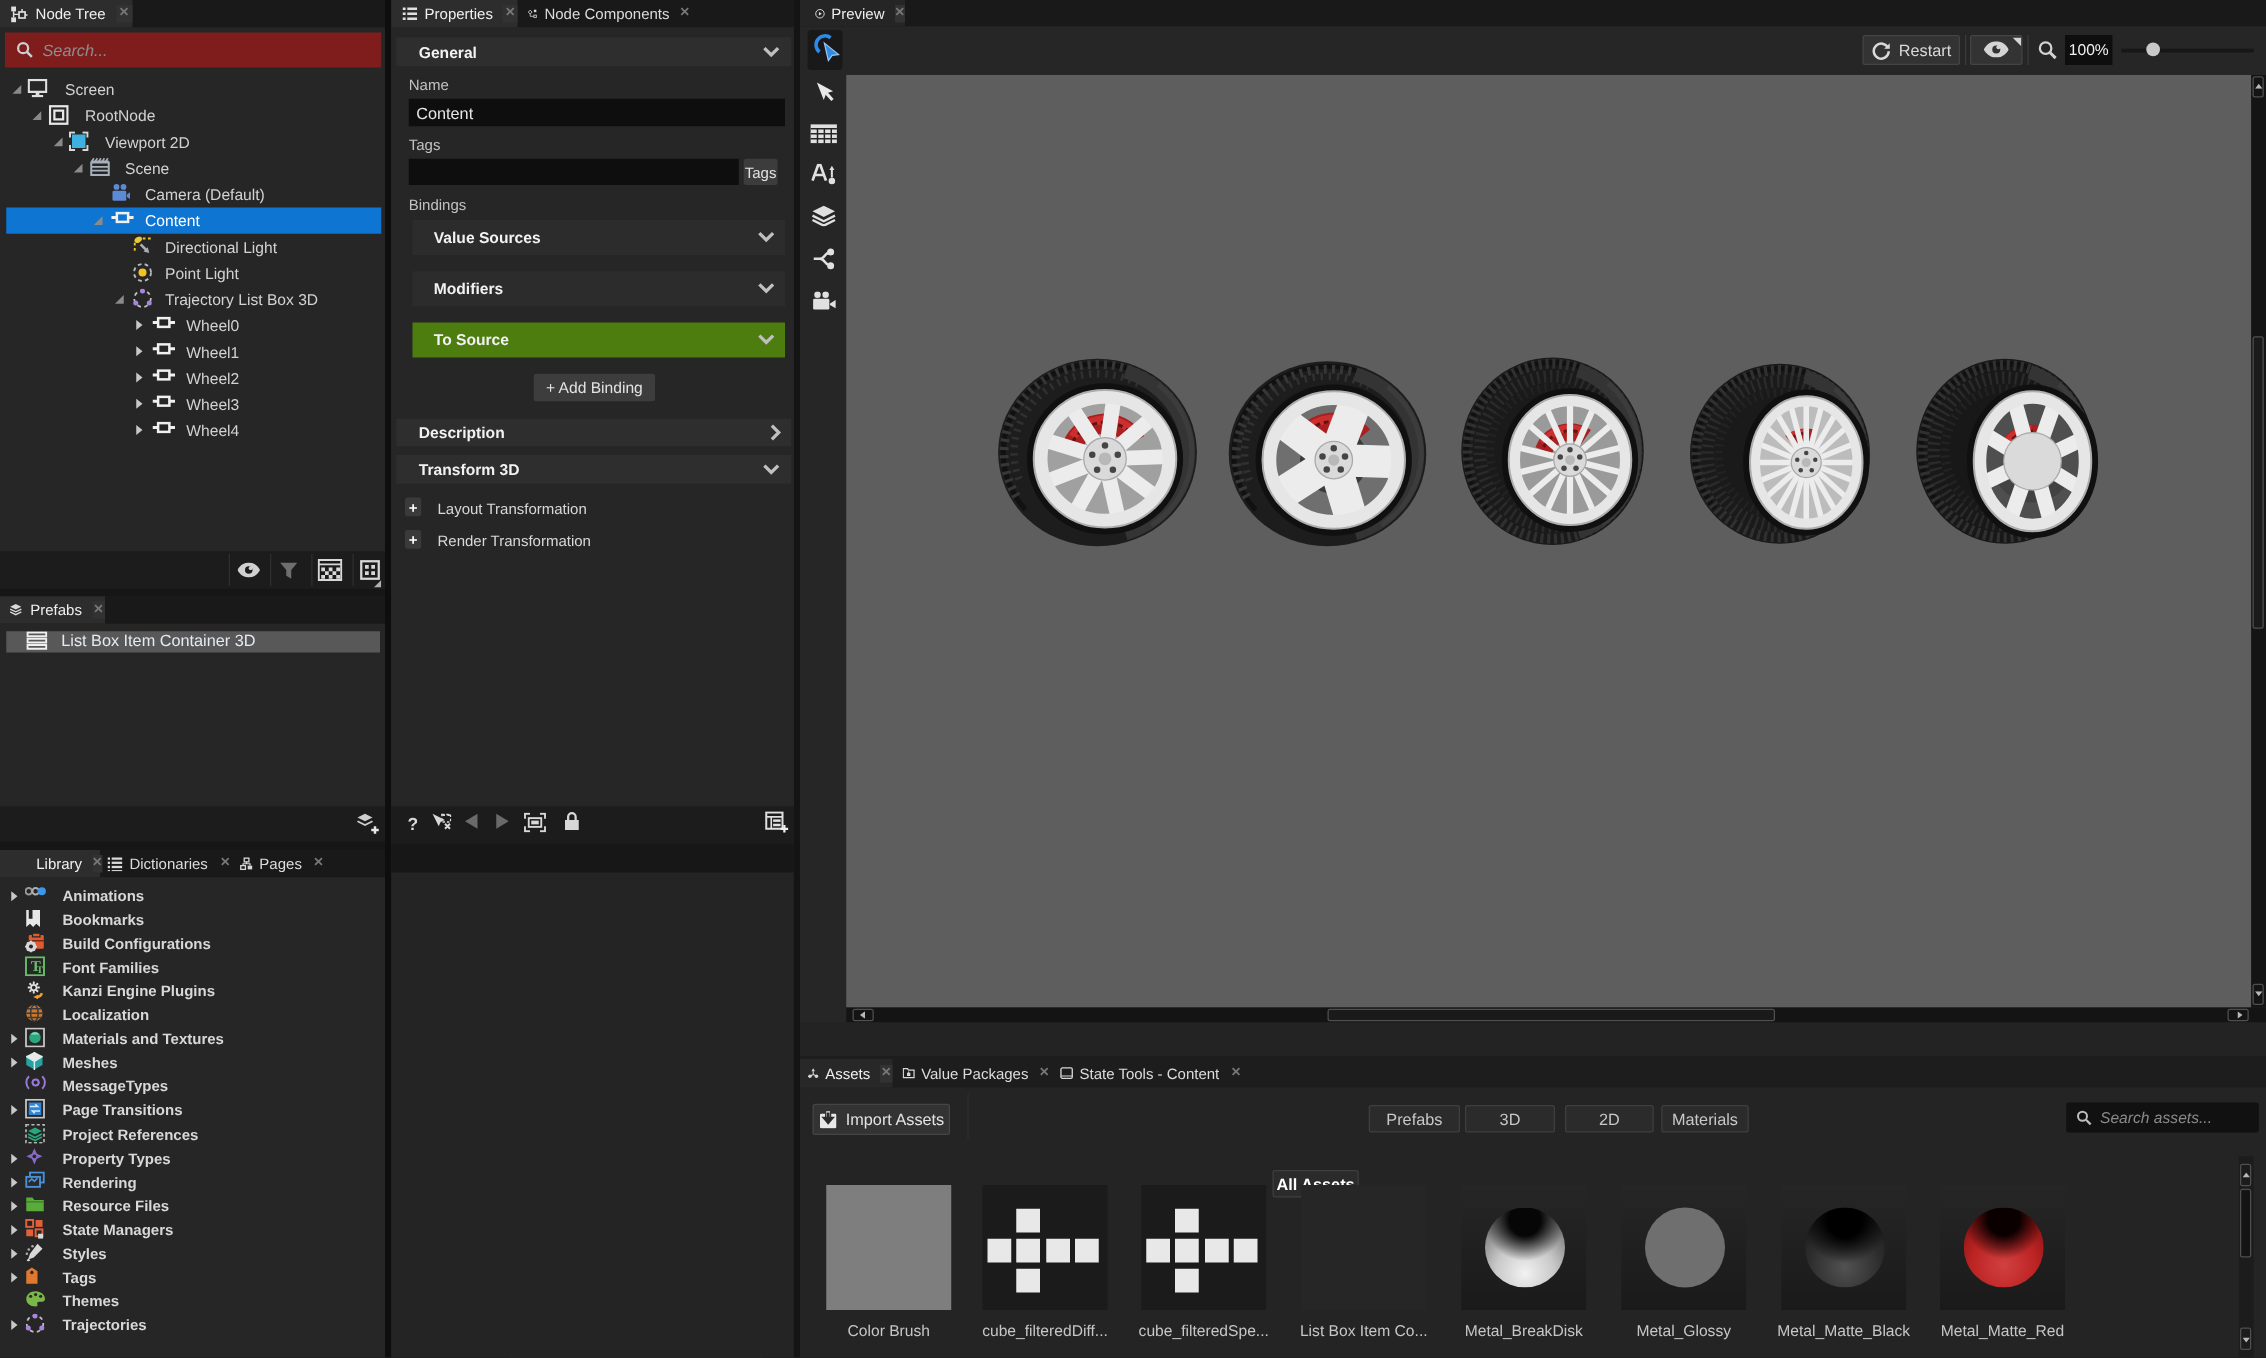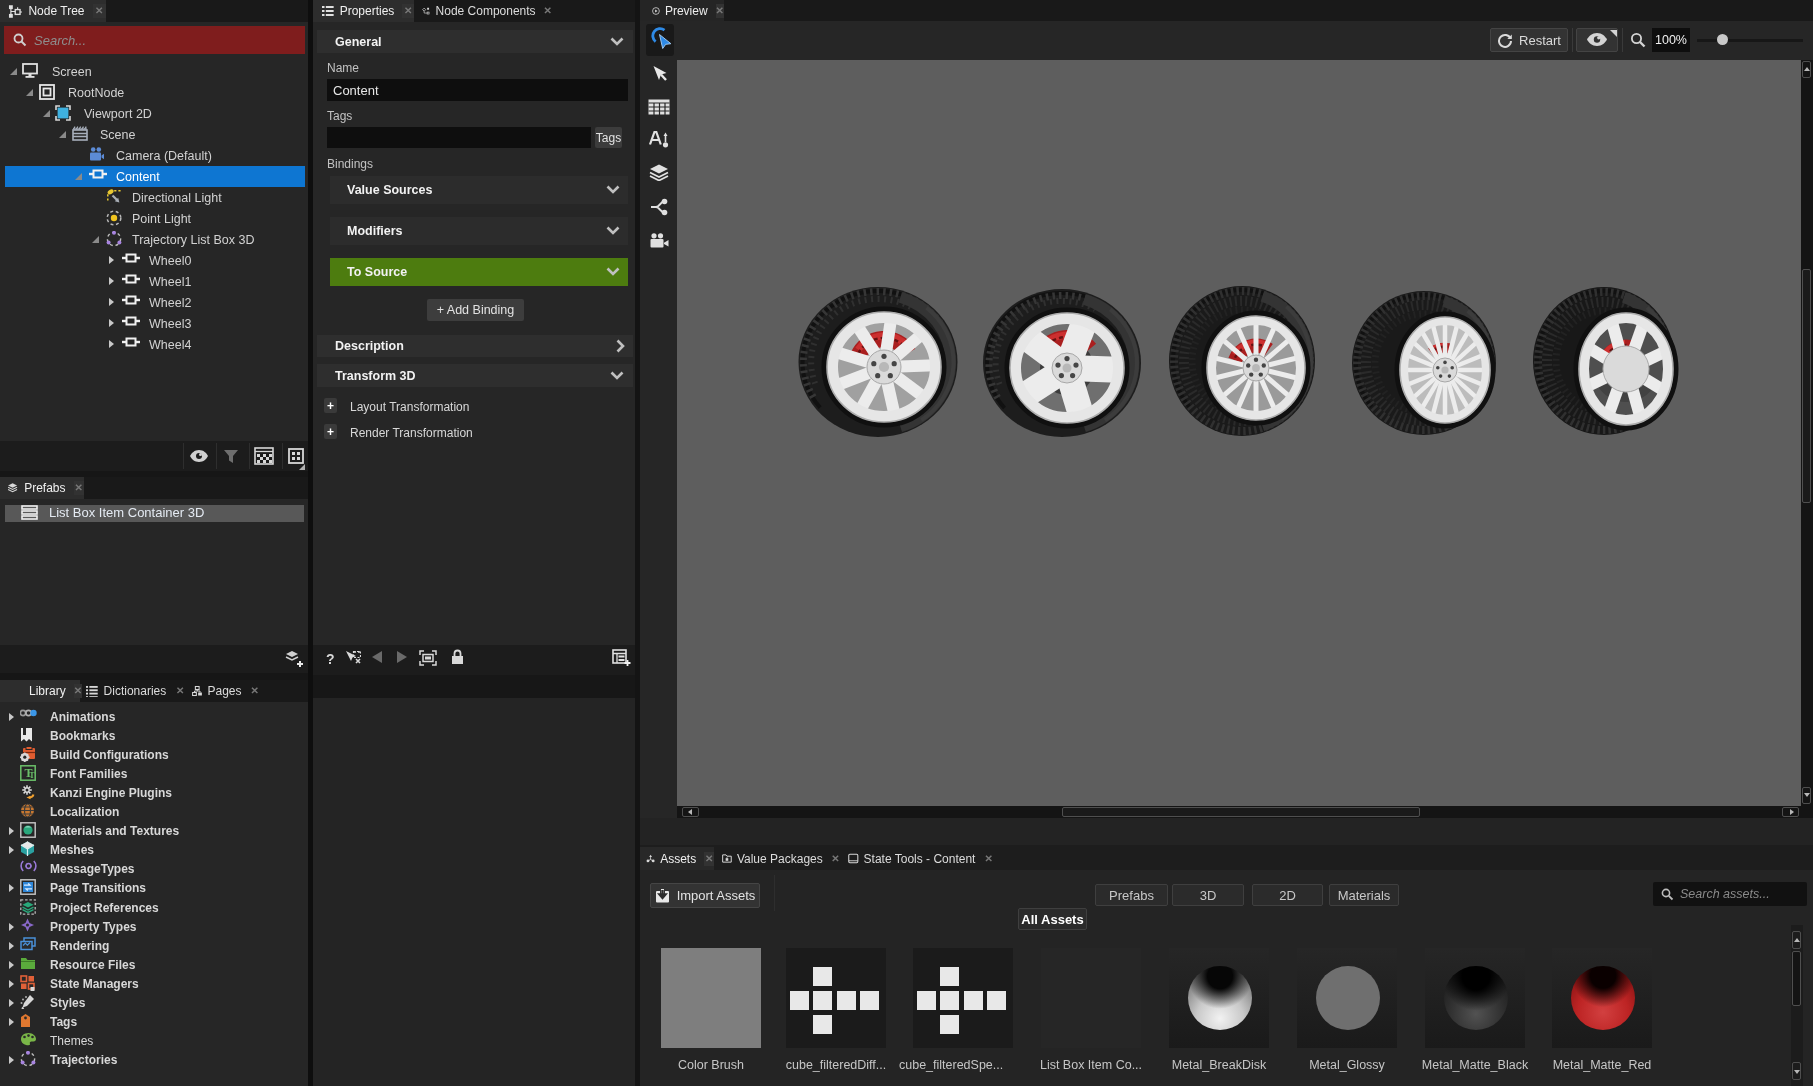--- a/index.html
+++ b/index.html
@@ -461,21 +461,21 @@
   </div>
 <div class="abs" style="left:50px;top:1014.7999999999993px;color:#d8d8d8;font-weight:bold;font-size:12px">Tags</div>
 <div class="abs" style="left:20px;top:1031.8499999999992px">
     <svg width="17" height="14" viewBox="0 0 17 14">
       <path d="M8.5 1C4 1 1 3.8 1 7.2c0 3.4 3 6 7.5 6 1.2 0 1.8-.7 1.4-1.6-.5-1.1.2-2.2 1.6-2.2h2.1c1.5 0 2.4-1 2.4-2.4C16 4 12.8 1 8.5 1z" fill="#7ab648"></path>
       <circle cx="4.5" cy="5" r="1.3" fill="#2a2a2a"></circle>
       <circle cx="8.5" cy="3.6" r="1.3" fill="#2a2a2a"></circle>
       <circle cx="12.5" cy="5" r="1.3" fill="#2a2a2a"></circle>
     </svg>
   </div>
-<div class="abs" style="left:50px;top:1033.8499999999992px;color:#d8d8d8;font-weight:normal;font-size:12px">Themes</div>
+<div class="abs" style="left:50px;top:1033.8499999999992px;color:#d8d8d8;font-weight:bold;font-size:12px">Themes</div>
 <svg class="abs" style="left:8px;top:1054.8999999999992px" width="7" height="10" viewBox="0 0 7 10">
     <path d="M1 1l5 4-5 4z" fill="#c8c8c8"></path>
   </svg>
 <div class="abs" style="left:20px;top:1050.8999999999992px">
     <svg width="16" height="16" viewBox="0 0 16 16">
       <circle cx="8" cy="8" r="6.6" fill="none" stroke="#c0c0c0" stroke-width="1.4" stroke-dasharray="3 2.8"></circle>
       <circle cx="8" cy="1.8" r="2" fill="#a884e0"></circle>
       <circle cx="2.6" cy="11.4" r="2" fill="#a884e0"></circle>
       <circle cx="13.4" cy="11.4" r="2" fill="#a884e0"></circle>
     </svg>
@@ -879,21 +879,21 @@
     </svg>
     <span style="margin-left:5px">State Tools - Content</span>
     <span class="tx">✕</span>
   </div>
 <div class="btn" style="left:650px;top:883px;width:110px;height:25px;background:#333;border-color:#454545;font-size:13px"><svg width="15" height="15" viewBox="0 0 15 15" style="margin-right:7px">
       <rect x="1" y="3" width="13" height="11.5" rx="1" fill="#e8e8e8"></rect>
       <rect x="5.5" y="0.5" width="4" height="6" fill="#e8e8e8" stroke="#333" stroke-width="1"></rect>
       <path d="M7.5 2v6.5M4.6 6.5l2.9 3.4 2.9-3.4z" stroke="#2b2b2b" stroke-width="2.4" fill="#2b2b2b"></path>
     </svg>Import Assets</div>
 <div class="abs" style="left:774px;top:875px;width:1px;height:36px;background:#2e2e2e"></div>
-<div class="btn" style="left:1018px;top:908px;width:69px;height:22px;background:#2b2b2b;border-color:#3f3f3f;font-size:13px;color:#fff;font-weight:bold">All Assets</div>
+<div class="btn" style="left:1018px;top:936px;width:69px;height:22px;background:#2b2b2b;border-color:#3f3f3f;font-size:13px;color:#fff;font-weight:bold">All Assets</div>
 <div class="btn" style="left:1095px;top:884px;width:73px;height:22px;background:#2b2b2b;border-color:#3f3f3f;font-size:13px;color:#c8c8c8">Prefabs</div>
 <div class="btn" style="left:1172px;top:884px;width:72px;height:22px;background:#2b2b2b;border-color:#3f3f3f;font-size:13px;color:#c8c8c8">3D</div>
 <div class="btn" style="left:1252px;top:884px;width:71px;height:22px;background:#2b2b2b;border-color:#3f3f3f;font-size:13px;color:#c8c8c8">2D</div>
 <div class="btn" style="left:1329px;top:884px;width:70px;height:22px;background:#2b2b2b;border-color:#3f3f3f;font-size:13px;color:#c8c8c8">Materials</div>
 <div class="inp" style="left:1653px;top:882px;width:154px;height:24px;background:#111;border-radius:2px">
     <svg width="13" height="13" viewBox="0 0 13 13" style="margin-left:8px">
       <circle cx="5" cy="5" r="3.6" fill="none" stroke="#bdbdbd" stroke-width="1.6"></circle>
       <line x1="7.8" y1="7.8" x2="11.5" y2="11.5" stroke="#bdbdbd" stroke-width="1.8"></line>
     </svg>
     <span style="color:#8a8a8a;font-style:italic;margin-left:6px;font-size:12.5px">Search assets...</span>
@@ -912,21 +912,21 @@
 <div class="abs" style="left:772px;top:1058px;width:128px;text-align:center;color:#c6c6c6;font-size:12.5px">cube_filteredDiff...</div>
 <div class="abs" style="left:913px;top:948px;width:100px;height:100px;background:#1b1b1b"></div>
 <svg class="abs" style="left:913px;top:948px" width="100" height="100" viewBox="0 0 100 100">
     <rect x="27" y="19" width="19" height="19" fill="#e8e8e8"></rect>
     <rect x="4" y="43" width="19" height="19" fill="#e8e8e8"></rect>
     <rect x="27" y="43" width="19" height="19" fill="#e8e8e8"></rect>
     <rect x="51" y="43" width="19" height="19" fill="#e8e8e8"></rect>
     <rect x="74" y="43" width="19" height="19" fill="#e8e8e8"></rect>
     <rect x="27" y="67" width="19" height="19" fill="#e8e8e8"></rect>
   </svg>
-<div class="abs" style="left:899px;top:1058px;width:128px;text-align:left;color:#c6c6c6;font-size:12.5px">cube_filteredSpe...</div>
+<div class="abs" style="left:899px;top:1058px;width:128px;text-align:center;color:#c6c6c6;font-size:12.5px">cube_filteredSpe...</div>
 <div class="abs" style="left:1041px;top:948px;width:100px;height:100px;background:#262626"></div>
 <div class="abs" style="left:1027px;top:1058px;width:128px;text-align:center;color:#c6c6c6;font-size:12.5px;white-space:nowrap;overflow:hidden">List Box Item Co...</div>
 <div class="abs" style="left:1169px;top:948px;width:100px;height:100px;background:linear-gradient(to bottom,#262626,#1a1a1a)"></div>
 <div class="abs" style="left:1155px;top:1058px;width:128px;text-align:center;color:#c6c6c6;font-size:12.5px;white-space:nowrap;overflow:hidden">Metal_BreakDisk</div>
 <div class="abs" style="left:1188px;top:966px;width:64px;height:64px;border-radius:50%;background:radial-gradient(circle at 50% 16%,#060606 0 20%,rgba(0,0,0,0) 52%),radial-gradient(circle at 50% 82%,#f2f2f2,#c9c9c9 38%,#8a8a8a 68%,#555 92%)"></div>
 <div class="abs" style="left:1297px;top:948px;width:100px;height:100px;background:linear-gradient(to bottom,#262626,#1a1a1a)"></div>
 <div class="abs" style="left:1283px;top:1058px;width:128px;text-align:center;color:#c6c6c6;font-size:12.5px;white-space:nowrap;overflow:hidden">Metal_Glossy</div>
 <div class="abs" style="left:1316px;top:966px;width:64px;height:64px;border-radius:50%;background:#6f6f6f"></div>
 <div class="abs" style="left:1425px;top:948px;width:100px;height:100px;background:linear-gradient(to bottom,#262626,#1a1a1a)"></div>
 <div class="abs" style="left:1411px;top:1058px;width:128px;text-align:center;color:#c6c6c6;font-size:12.5px;white-space:nowrap;overflow:hidden">Metal_Matte_Black</div>

